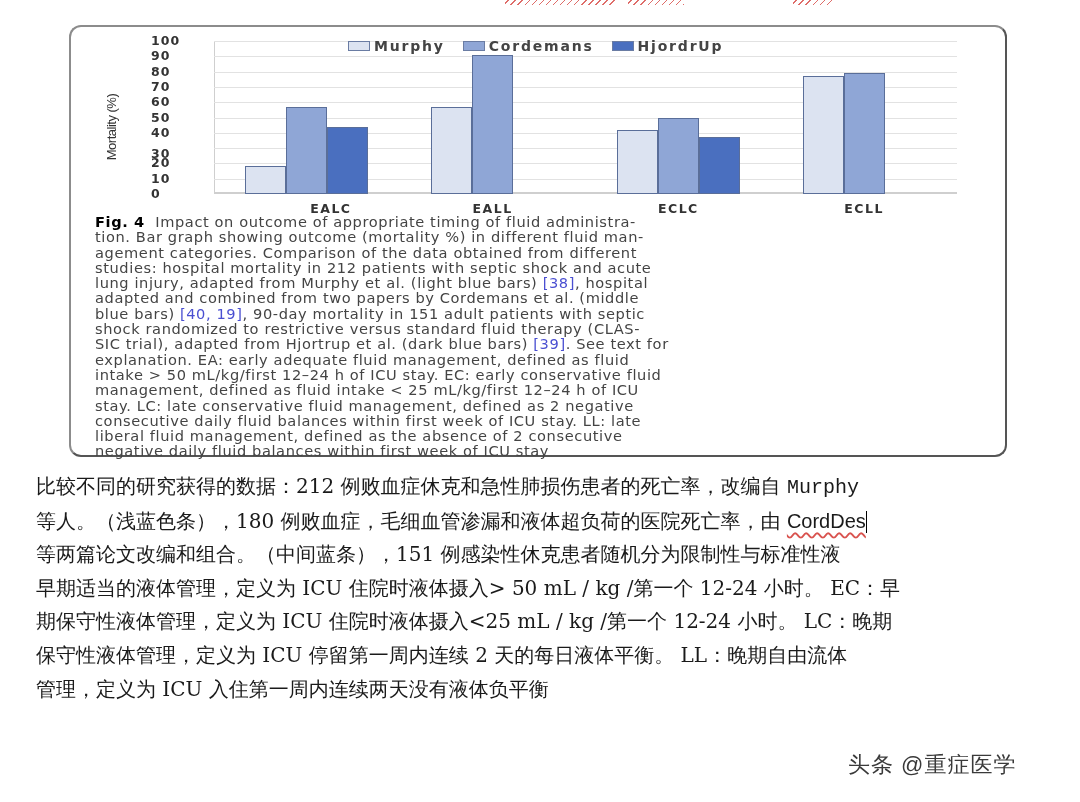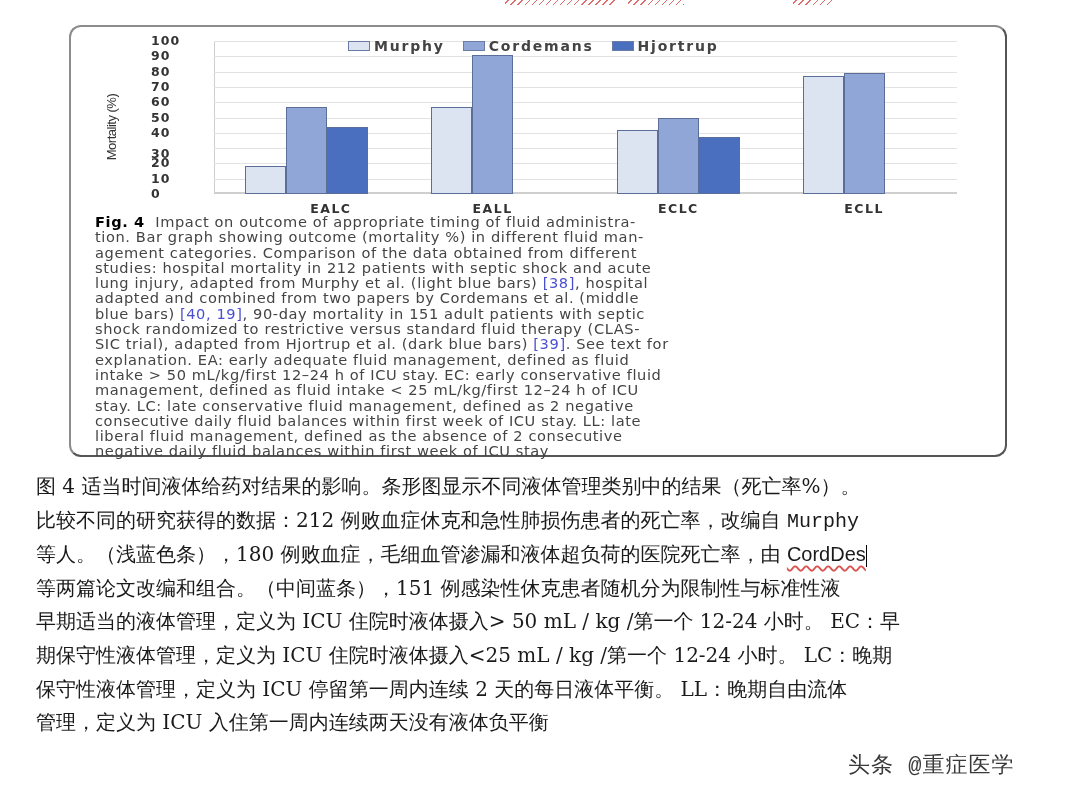--- a/index.html
+++ b/index.html
@@ -19,21 +19,21 @@
   .legend { position:absolute; left:277px; top:11px; display:flex; gap:18px; font-weight:bold; font-size:14px; color:#444; letter-spacing:1.8px; }
   .legend-item { display:flex; align-items:center; gap:4px; }
   .swatch { width:22px; height:10px; border:1px solid #6a7ca3; box-sizing:border-box; }
   .caption { position:absolute; left:24px; top:187px; width:890px; font-family:"DejaVu Sans", sans-serif; font-size:14.6px; line-height:15.3px; color:#444; letter-spacing:0.6px; }
   .caption .fig { font-weight:bold; color:#000000; }
   .caption .ref { color:#4a4fd1; }
   .zh { position:absolute; left:36px; top:470px; width:1010px; font-family:"DejaVu Serif", serif; font-size:20px; line-height:33.6px; color:#1a1a1a; }
   .zh .en { font-family:"Liberation Sans", sans-serif; }
   .zh .mono { font-family:"Liberation Mono", monospace; }
   .zh .spell { text-decoration:underline wavy #d9534f; text-underline-offset:4px;margin-top:11px; }
-  .watermark { position:absolute; left:848px; top:750px; font-family:Liberation Mono, monospace; font-size:22px; color:#3a3a3a; letter-spacing:1px;text-align:right; }
+  .watermark { position:absolute; left:848px; top:750px; font-family:Liberation Sans, sans-serif; font-size:22px; color:#3a3a3a; letter-spacing:1px;text-align:right; }
 </style>
 </head>
 <body>
 
 <div class="squiggle" style="left:505px;width:110px;"></div>
 <div class="squiggle" style="left:628px;width:56px;"></div>
 <div class="squiggle" style="left:793px;width:40px;"></div>
 
 <div class="frame">
   <div class="chart" id="chart">
@@ -85,21 +85,21 @@
         <div class="legend-item">
           <span class="swatch" style="background: rgb(220, 227, 241);"></span>
           <span>Murphy</span>
         </div>
         <div class="legend-item">
           <span class="swatch" style="background: rgb(143, 166, 214);"></span>
           <span>Cordemans</span>
         </div>
         <div class="legend-item">
           <span class="swatch" style="background: rgb(74, 111, 191);"></span>
-          <span>Hjortrup</span>
+          <span>HjordrUp</span>
         </div>
       </div>
   </div>
 
   <div class="caption">
     <div><span class="fig">Fig. 4</span>&nbsp;&nbsp;<span>Impact on outcome of appropriate timing of fluid administra-</span></div>
     <div>tion. Bar graph showing outcome (mortality %) in different fluid man-</div>
     <div>agement categories. Comparison of the data obtained from different</div>
     <div>studies: hospital mortality in 212 patients with septic shock and acute</div>
     <div><span>lung injury, adapted from Murphy et al. (light blue bars) </span><span class="ref">[38]</span><span>, hospital</span></div>
@@ -111,21 +111,20 @@
     <div>intake &gt; 50 mL/kg/first 12–24 h of ICU stay. EC: early conservative fluid</div>
     <div>management, defined as fluid intake &lt; 25 mL/kg/first 12–24 h of ICU</div>
     <div>stay. LC: late conservative fluid management, defined as 2 negative</div>
     <div>consecutive daily fluid balances within first week of ICU stay. LL: late</div>
     <div>liberal fluid management, defined as the absence of 2 consecutive</div>
     <div>negative daily fluid balances within first week of ICU stay</div>
   </div>
 </div>
 
 <div class="zh">
-  <div>图 4 适当时间液体给药对结果的影响。条形图显示不同液体管理类别中的结果（死亡率%）。</div>
   <div><span>比较不同的研究获得的数据：212 例败血症休克和急性肺损伤患者的死亡率，改编自 </span><span class="mono">Murphy</span></div>
   <div><span>等人。（浅蓝色条），180 例败血症，毛细血管渗漏和液体超负荷的医院死亡率，由 </span><span class="en spell">CordDes</span><span style="display:inline-block;width:1px;height:22px;background:#000;vertical-align:middle;"></span></div>
   <div>等两篇论文改编和组合。（中间蓝条），151 例感染性休克患者随机分为限制性与标准性液</div>
   <div>早期适当的液体管理，定义为 ICU 住院时液体摄入&gt; 50 mL / kg /第一个 12-24 小时。 EC：早</div>
   <div>期保守性液体管理，定义为 ICU 住院时液体摄入&lt;25 mL / kg /第一个 12-24 小时。 LC：晚期</div>
   <div>保守性液体管理，定义为 ICU 停留第一周内连续 2 天的每日液体平衡。 LL：晚期自由流体</div>
   <div>管理，定义为 ICU 入住第一周内连续两天没有液体负平衡</div>
 </div>
 
 <div class="watermark">头条 @重症医学</div>

